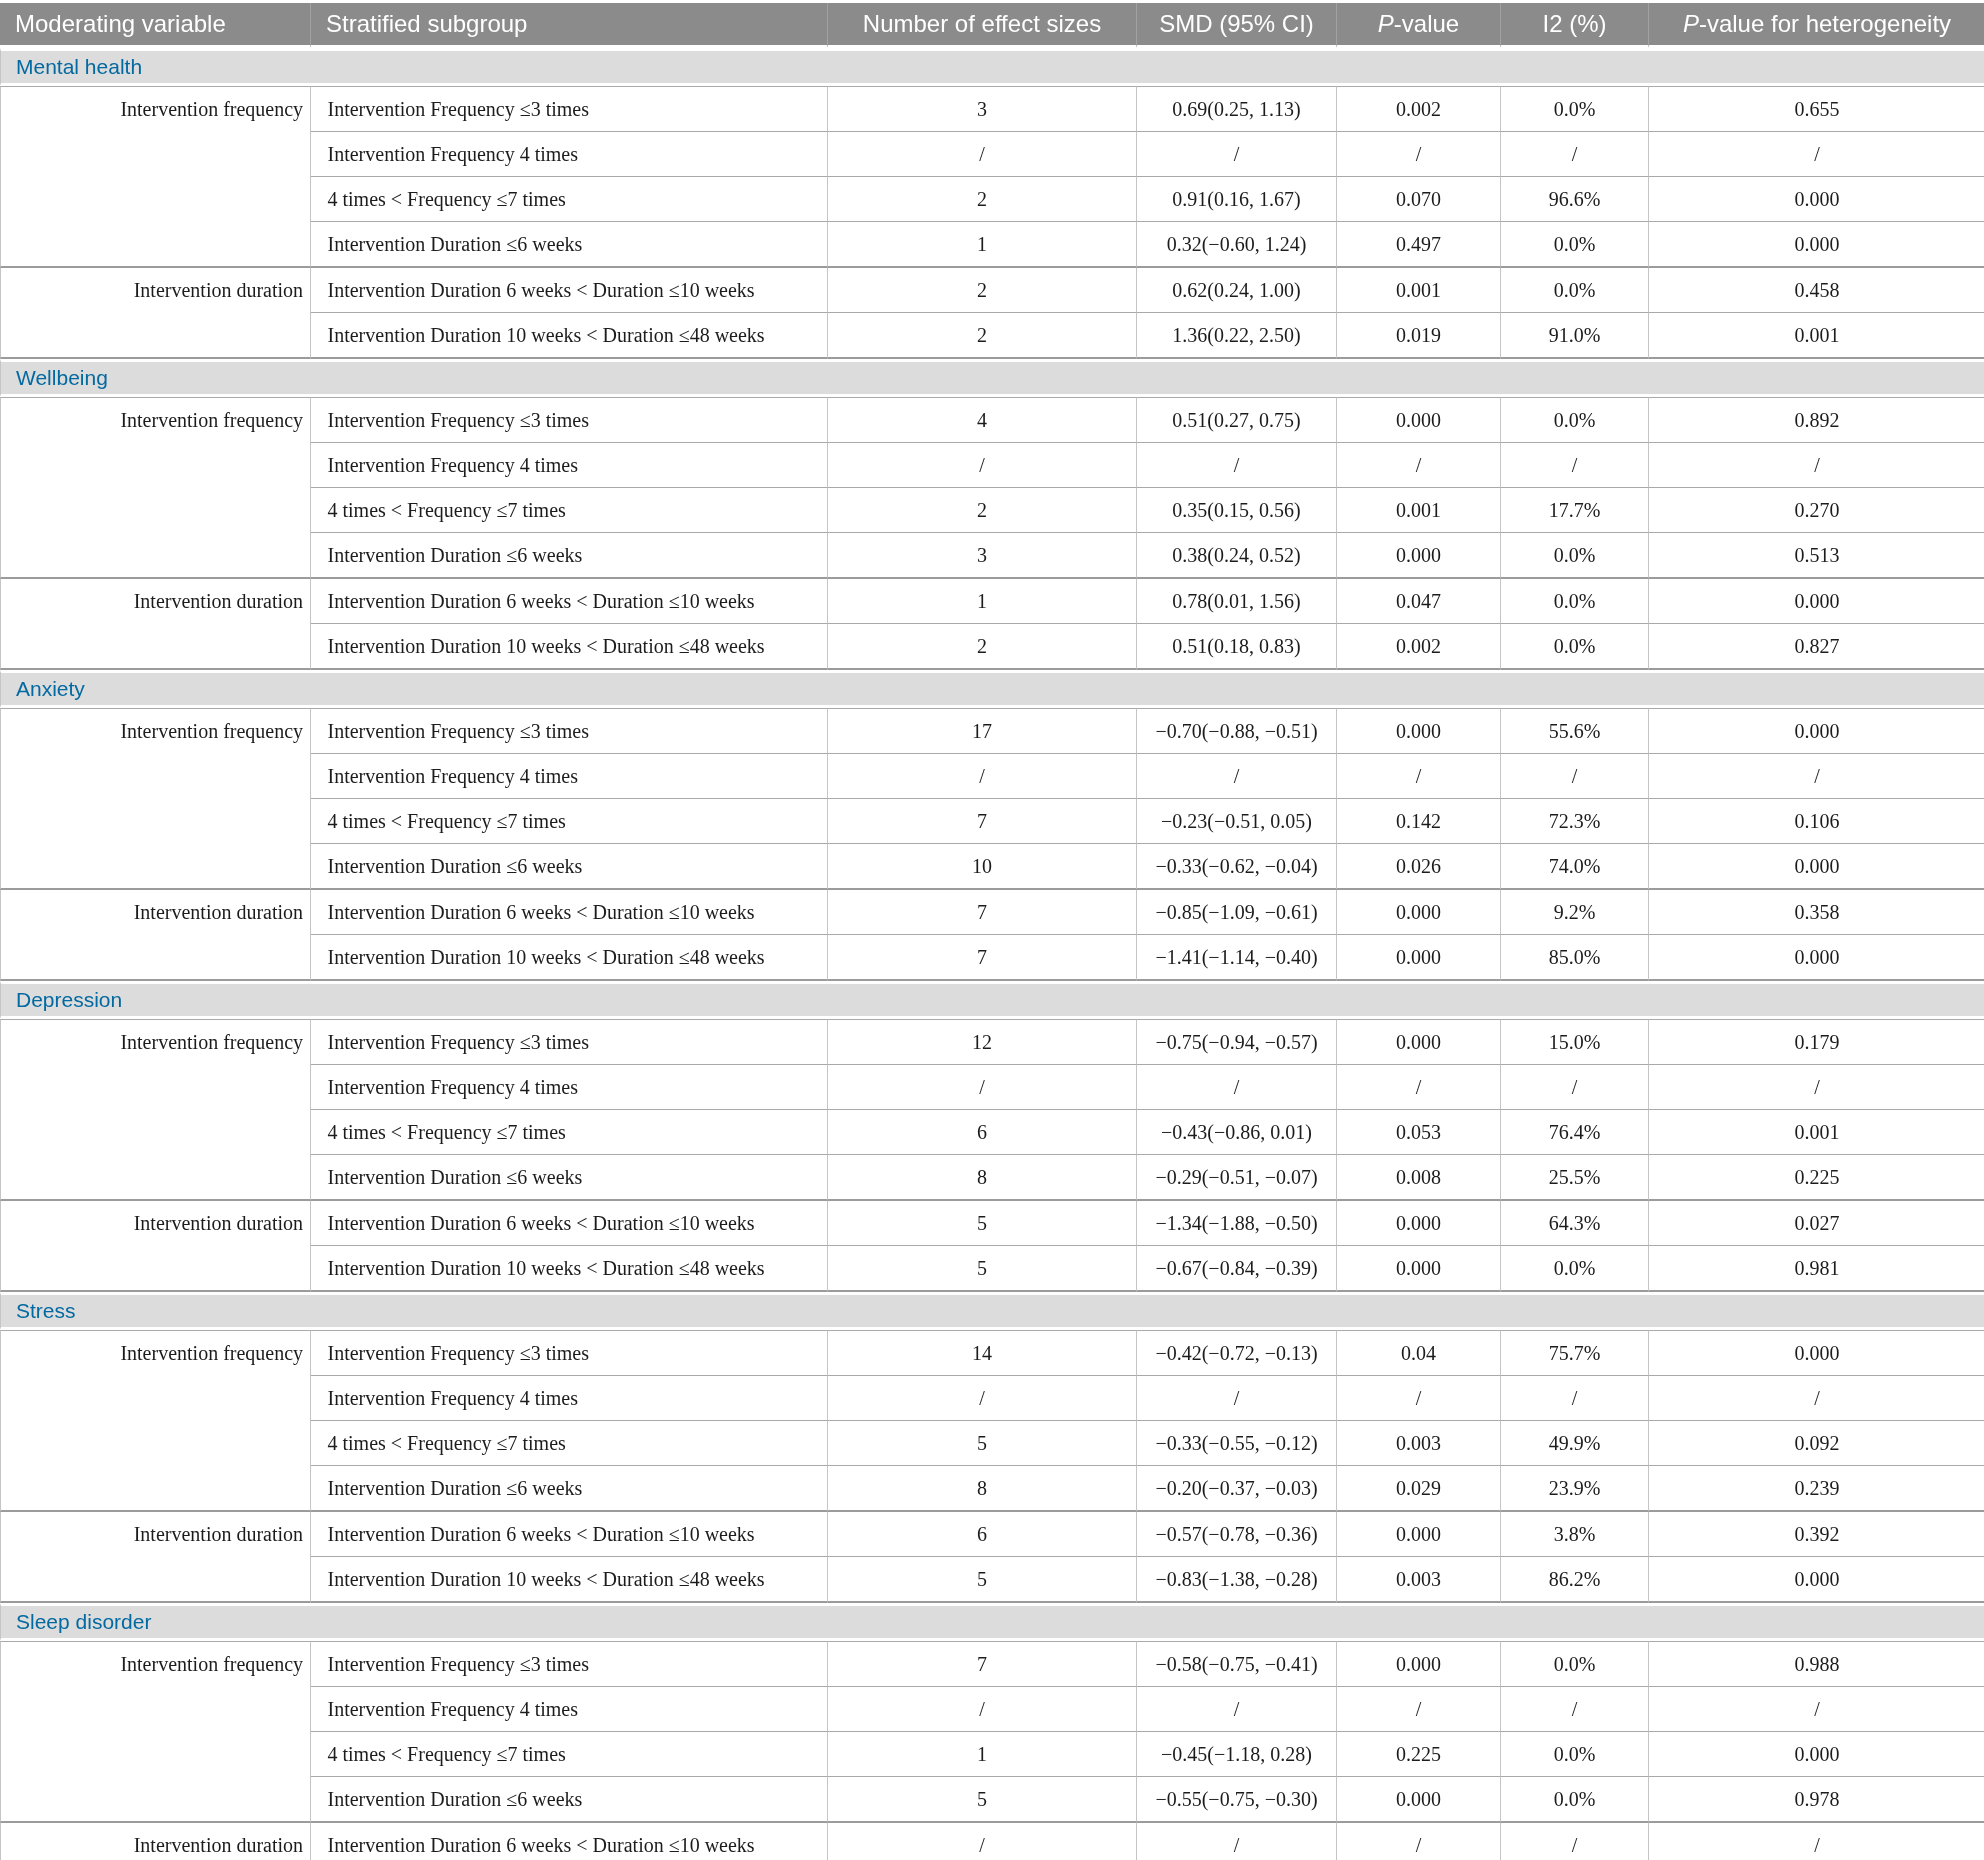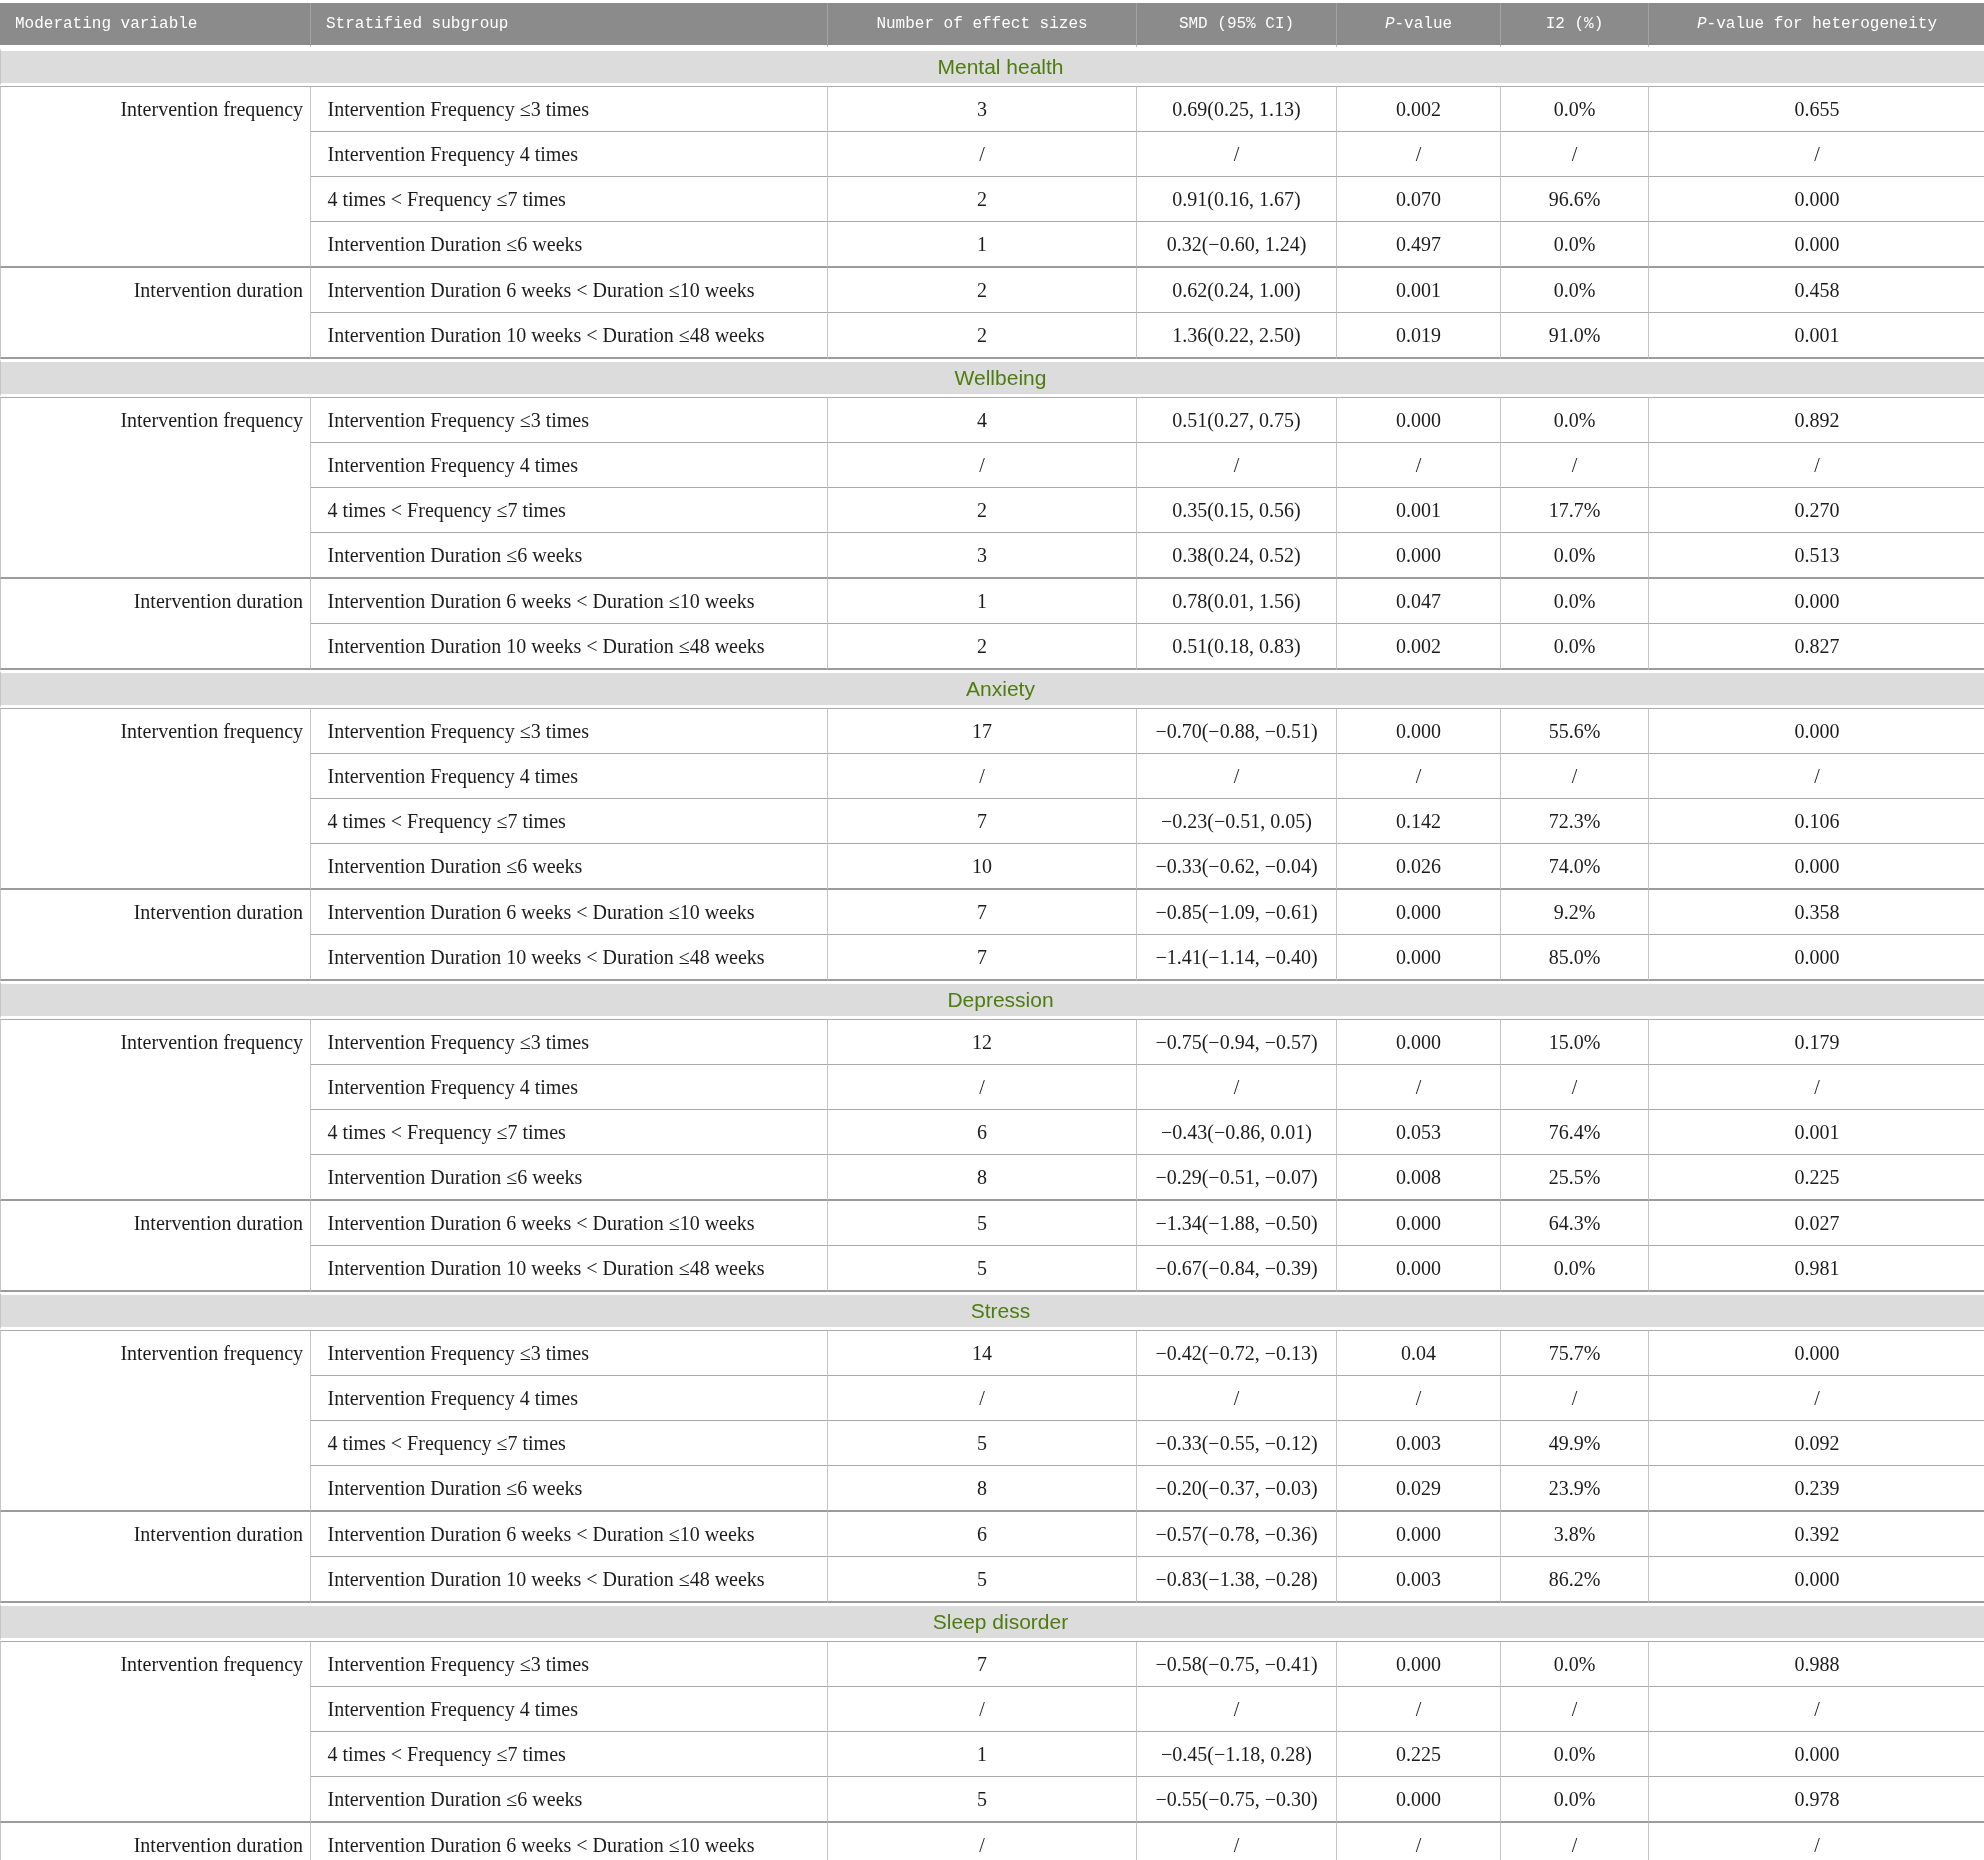--- a/index.html
+++ b/index.html
@@ -5,35 +5,34 @@
   :root{
     --header-bg:#8b8b8b; --header-text:#ffffff; --section-bg:#dcdcdc; --row-bg:#ffffff;
     --text:#1c1c1c; --hline:#a9a9a9; --hline-strong:#9b9b9b; --vline:#c5c5c5;
     --outer:#c5c5c5; --header-divider:#a2a2a2;
   }
   html,body{margin:0;padding:0;}
   body{width:1985px;height:1860px;background:#ffffff;box-sizing:border-box;padding-top:3.4px;overflow:hidden;}
   table{width:1985px;table-layout:fixed;border-collapse:separate;border-spacing:0;}
   th{
     background:var(--header-bg);color:var(--header-text);
-    font-family:Liberation Mono, monospace;font-size:16px;font-weight:400;
+    font-family:Liberation Sans, sans-serif;font-size:24px;font-weight:400;
     height:42px;vertical-align:middle;text-align:center;
     border-bottom:3.4px solid #ffffff;border-right:1.4px solid var(--header-divider);
     padding:0 5.5px;box-sizing:content-box;
   }
   th:last-child{border-right:none;}
   th.al{text-align:left;padding-left:15px;}
   .it{font-style:italic;}
   td.section-bar{
     background:var(--section-bg);
-    font-family:"Liberation Sans",sans-serif;font-size:21px;color:#4d7c0f;
+    font-family:"Liberation Sans",sans-serif;font-size:21px;color:#0369a1;
     height:32px;vertical-align:middle;padding:0 0 0 15px;
     border-top:3.4px solid #ffffff;border-bottom:3.4px solid #ffffff;
     border-left:1.4px solid var(--outer);
-    text-align:center;
   }
   tbody td{
     background:var(--row-bg);color:var(--text);
     font-family:"Liberation Serif",serif;font-size:20px;
     height:42px;vertical-align:middle;
     border-bottom:1.4px solid var(--hline);
   }
   td.moderator{
     vertical-align:top;padding:10.3px 6.9px 0 13.7px;text-align:right;
     border-left:1.4px solid var(--outer);border-right:1.4px solid var(--vline);

